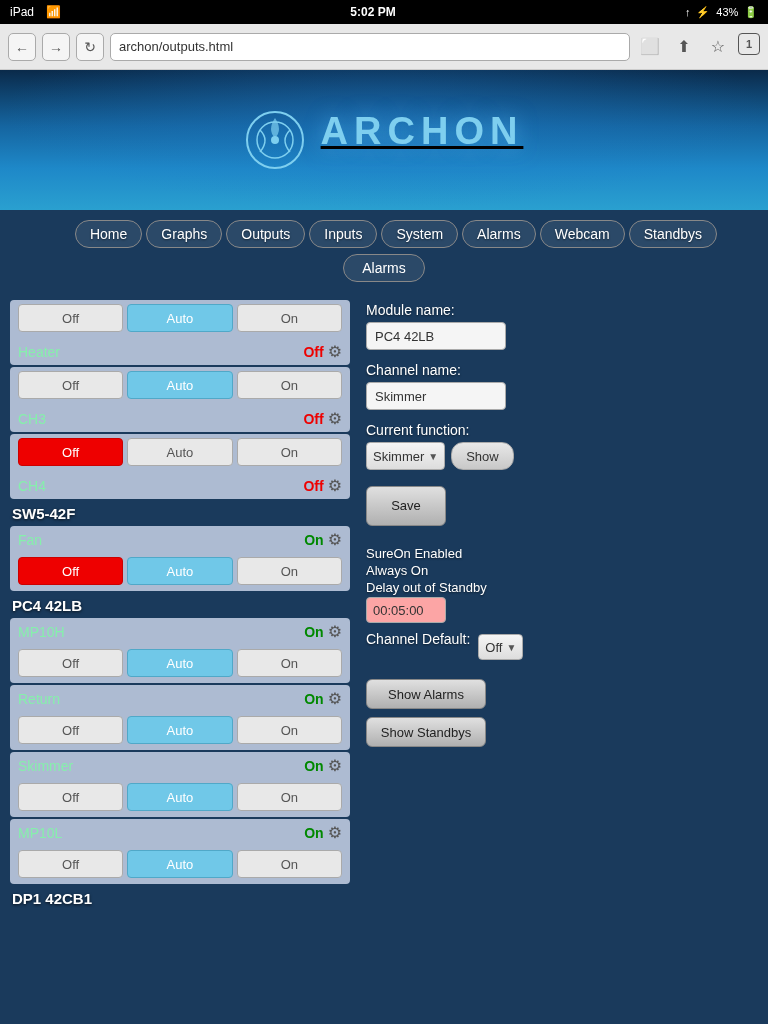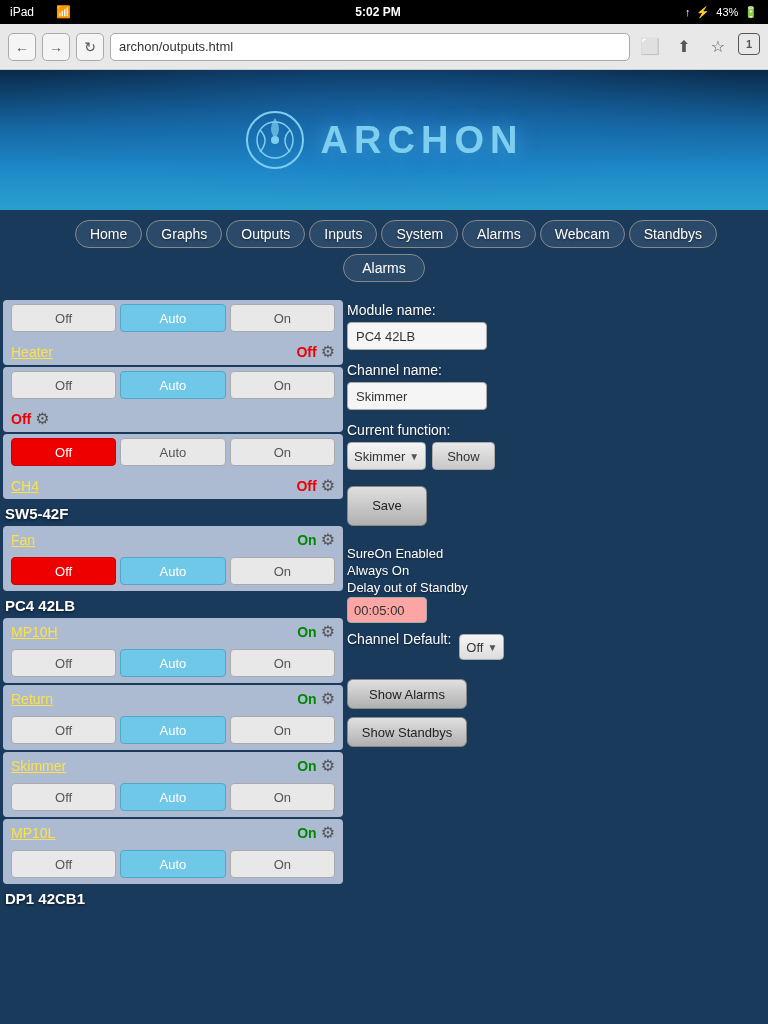--- a/index.html
+++ b/index.html
@@ -18,21 +18,21 @@
       width: 100%;
       height: 24px;
       background: #000;
       display: flex;
       align-items: center;
       justify-content: space-between;
       padding: 0 10px;
       color: #fff;
       font-size: 12px;
     }
-    .status-left { display: flex; gap: 22px; align-items: center; }
+    .status-left { display: flex; gap: 12px; align-items: center; }
     .status-center { font-weight: bold; font-size: 12px; }
     .status-right { display: flex; gap: 6px; align-items: center; font-size: 11px; }
 
     
     .browser-bar {
       width: 100%;
       height: 46px;
       background: #e8e8e8;
       display: flex;
       align-items: center;
@@ -83,22 +83,23 @@
       display: flex; align-items: center; justify-content: center;
       position: relative;
       overflow: hidden;
     }
     .ocean-header::before {
       content: '';
       position: absolute; inset: 0;
       background: radial-gradient(ellipse at 50% 30%, rgba(30,120,200,0.4) 0%, transparent 70%);
     }
     .logo-container {
-      display: flex; align-items: center; gap: 16px;
+      display: flex; gap: 16px;
       z-index: 1;
+      text-decoration: underline;
     }
     .logo-text {
       font-size: 38px;
       font-weight: bold;
       color: #7ecfef;
       letter-spacing: 6px;
       text-shadow: 0 0 20px rgba(100,200,255,0.5);
       font-family: 'Arial', sans-serif;
     }
 
@@ -130,22 +131,22 @@
       border-radius: 14px;
       font-size: 14px;
       color: #fff;
       background: rgba(255,255,255,0.08);
       cursor: pointer;
     }
 
     
     .main-content {
       display: flex;
-      padding: 10px 3px;
-      gap: 4px;
+      padding: 10px 10px;
+      gap: 16px;
       background: transparent;
     }
 
     
     .left-panel {
       width: 340px;
       flex-shrink: 0;
     }
 
     .group-header {
@@ -163,23 +164,22 @@
     }
     .channel-row {
       display: flex;
       align-items: center;
       padding: 4px 8px;
       gap: 4px;
     }
     .channel-name {
       flex: 1;
       font-size: 14px;
-      color: #fde047;
+      color: #86efac;
       font-weight: normal;
-      text-decoration: underline;
     }
     .channel-status-red { color: #e00; font-weight: bold; font-size: 14px; }
     .channel-status-green { color: #080; font-weight: bold; font-size: 14px; }
     .gear-icon { font-size: 16px; color: #555; cursor: pointer; }
 
     .toggle-row {
       display: flex;
       align-items: center;
       padding: 4px 8px 6px;
       gap: 4px;
@@ -240,21 +240,21 @@
       font-size: 13px;
       color: #333;
       display: flex; align-items: center; gap: 4px;
       cursor: pointer;
     }
     .select-arrow { font-size: 10px; color: #555; }
     .show-btn {
       height: 28px;
       padding: 0 14px;
       border: 1px solid #aaa;
-      border-radius: 4px;
+      border-radius: 12px;
       background: linear-gradient(180deg, #e8e8e8, #c8c8c8);
       font-size: 13px;
       color: #333;
       cursor: pointer;
     }
     .action-btn {
       display: block;
       width: 80px;
       height: 40px;
       border: 1px solid #888;
@@ -393,20 +393,21 @@
       </div>
     </div>
 
     <div class="channel-block">
       <div class="toggle-row">
         <div class="toggle-btn">Off</div>
         <div class="toggle-btn active">Auto</div>
         <div class="toggle-btn">On</div>
       </div>
       <div class="channel-row">
+        <span class="channel-name">CH3</span>
         <span class="channel-status-red">Off</span>
         <span class="gear-icon">⚙</span>
       </div>
     </div>
 
     <div class="channel-block">
       <div class="toggle-row">
         <div class="toggle-btn active-red">Off</div>
         <div class="toggle-btn">Auto</div>
         <div class="toggle-btn">On</div>

